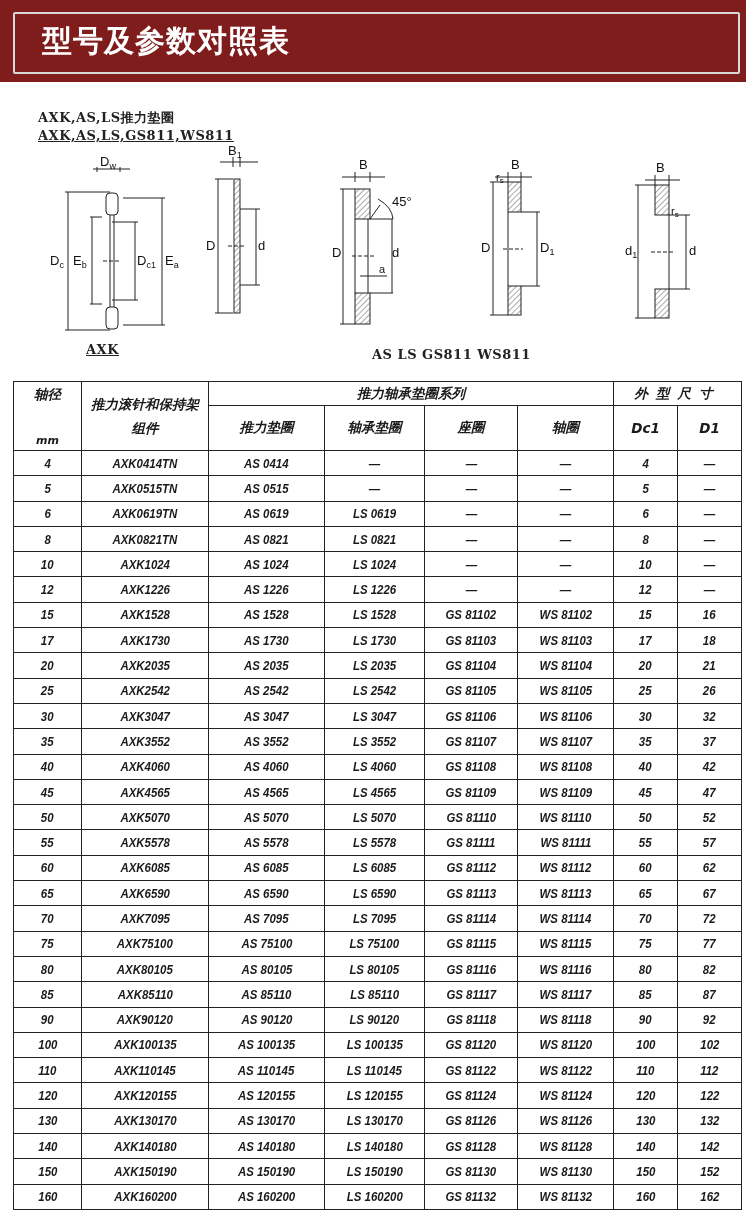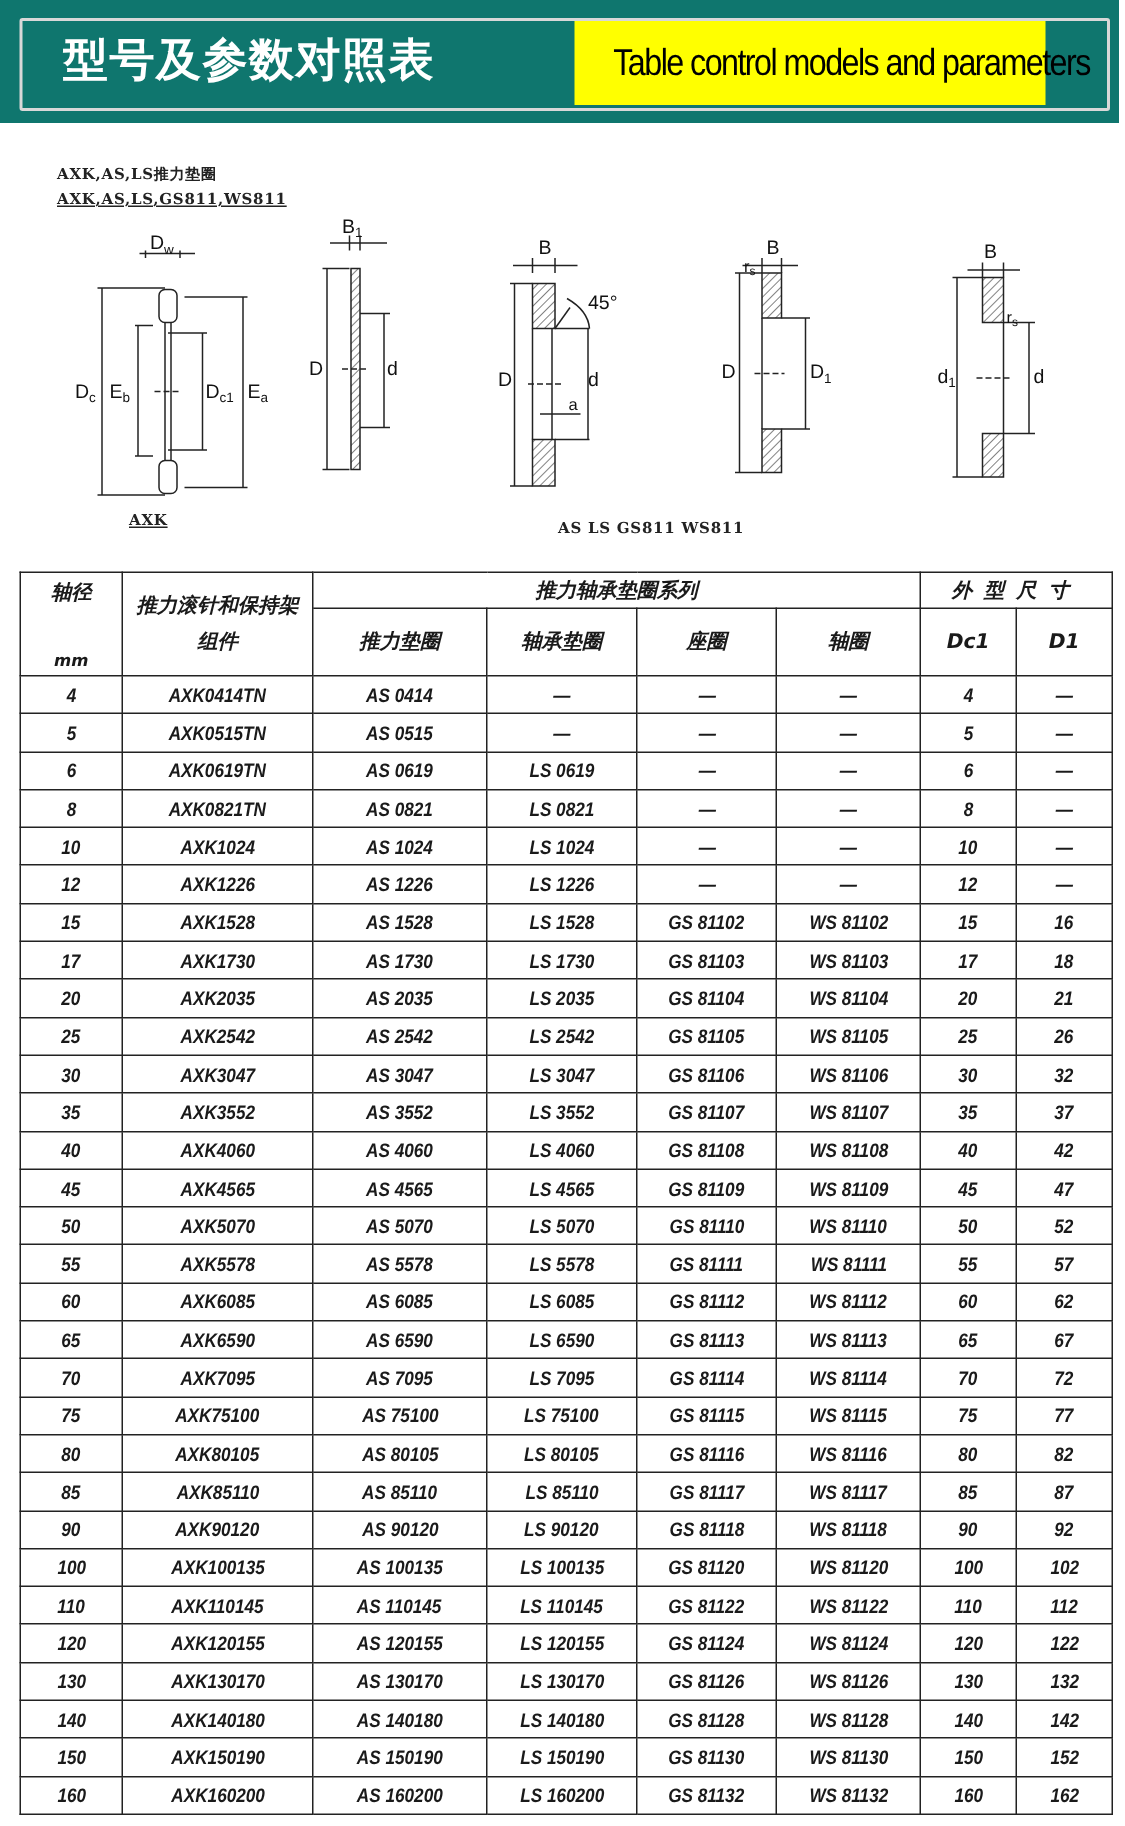--- a/index.html
+++ b/index.html
@@ -1,34 +1,34 @@
 <!DOCTYPE html>
 <html><head>
 <meta charset="utf-8">
 <style>
   html, body { margin: 0; padding: 0; background: #ffffff; }
   body { width: 750px; height: 1217px; position: relative; overflow: hidden;
          font-family: "Liberation Sans", "DejaVu Sans", sans-serif; color: #111; }
 
   
-  .banner { position: absolute; left: 0; top: 0; width: 746px; height: 82px; background: #0f766e; }
+  .banner { position: absolute; left: 0; top: 0; width: 746px; height: 82px; background: #7f1d1d; }
   .banner-inner { position: absolute; left: 13px; top: 12px; width: 723px; height: 58px;
                   border: 2px solid #d8d8d8; border-radius: 2px; }
   .banner-cn { position: absolute; left: 42px; top: 12px; width: 300px; height: 58px;
                color: #fff; font-size: 30px; font-weight: bold; line-height: 58px;
                letter-spacing: 1px; font-family: "DejaVu Sans", sans-serif; }
   .banner-en { position: absolute; left: 383px; top: 14px; width: 314px; height: 56px;
                background: #ffff00; color: #000; font-size: 25px; line-height: 56px;
                text-align: center; letter-spacing: -1.2px; transform-origin: left center; }
   .banner-en span { display: inline-block; transform: scaleX(0.86); white-space: nowrap; }
 
   
   .diagram-area { position: absolute; left: 0; top: 95px; width: 750px; height: 270px; }
   .cap { position: absolute; font-family: "DejaVu Serif", serif; font-weight: bold;
-         font-size: 10px; color: #222; letter-spacing: 0.5px; white-space: nowrap; }
+         font-size: 13px; color: #222; letter-spacing: 0.5px; white-space: nowrap; }
   svg text { font-family: "Liberation Sans", sans-serif; fill: #111; }
 
   
   table.spec { position: absolute; left: 13px; top: 381px; width: 728px;
                border-collapse: collapse; table-layout: fixed; font-style: italic; }
   table.spec td, table.spec th { border: 1.6px solid #222; text-align: center; padding: 0;
                font-weight: bold; font-size: 13px; color: #1a1a1a; }
   table.spec th { font-family: "DejaVu Sans", sans-serif; font-size: 13.5px; }
   table.spec td { height: 24.3px; font-family: "Liberation Sans Narrow", "Liberation Sans", sans-serif; }
   .cond { display: inline-block; transform: scaleX(0.88); white-space: nowrap; }
@@ -39,21 +39,20 @@
   .shaft-hdr .t2 { position: absolute; bottom: 3px; left: 0; right: 0; font-size: 11px; font-weight: bold; }
   .asm-hdr { line-height: 24px; }
   .spaced { letter-spacing: 8px; padding-left: 8px; }
 </style>
 </head>
 <body>
 
 <div class="banner">
   <div class="banner-inner"></div>
   <div class="banner-cn">型号及参数对照表</div>
-  <div class="banner-en"><span>Table control models and parameters</span></div>
 </div>
 
 <div class="diagram-area">
   <div class="cap" style="left:38px; top:14px;">AXK,AS,LS推力垫圈</div>
   <div class="cap" style="left:38px; top:33px;text-decoration:underline;">AXK,AS,LS,GS811,WS811</div>
   <div class="cap" style="left:86px; top:247px; text-decoration: underline;">AXK</div>
   <div class="cap" style="left:372px; top:252px;">AS LS GS811 WS811</div>
 
   <svg width="750" height="270" style="position:absolute;left:0;top:0;">
     <defs>

